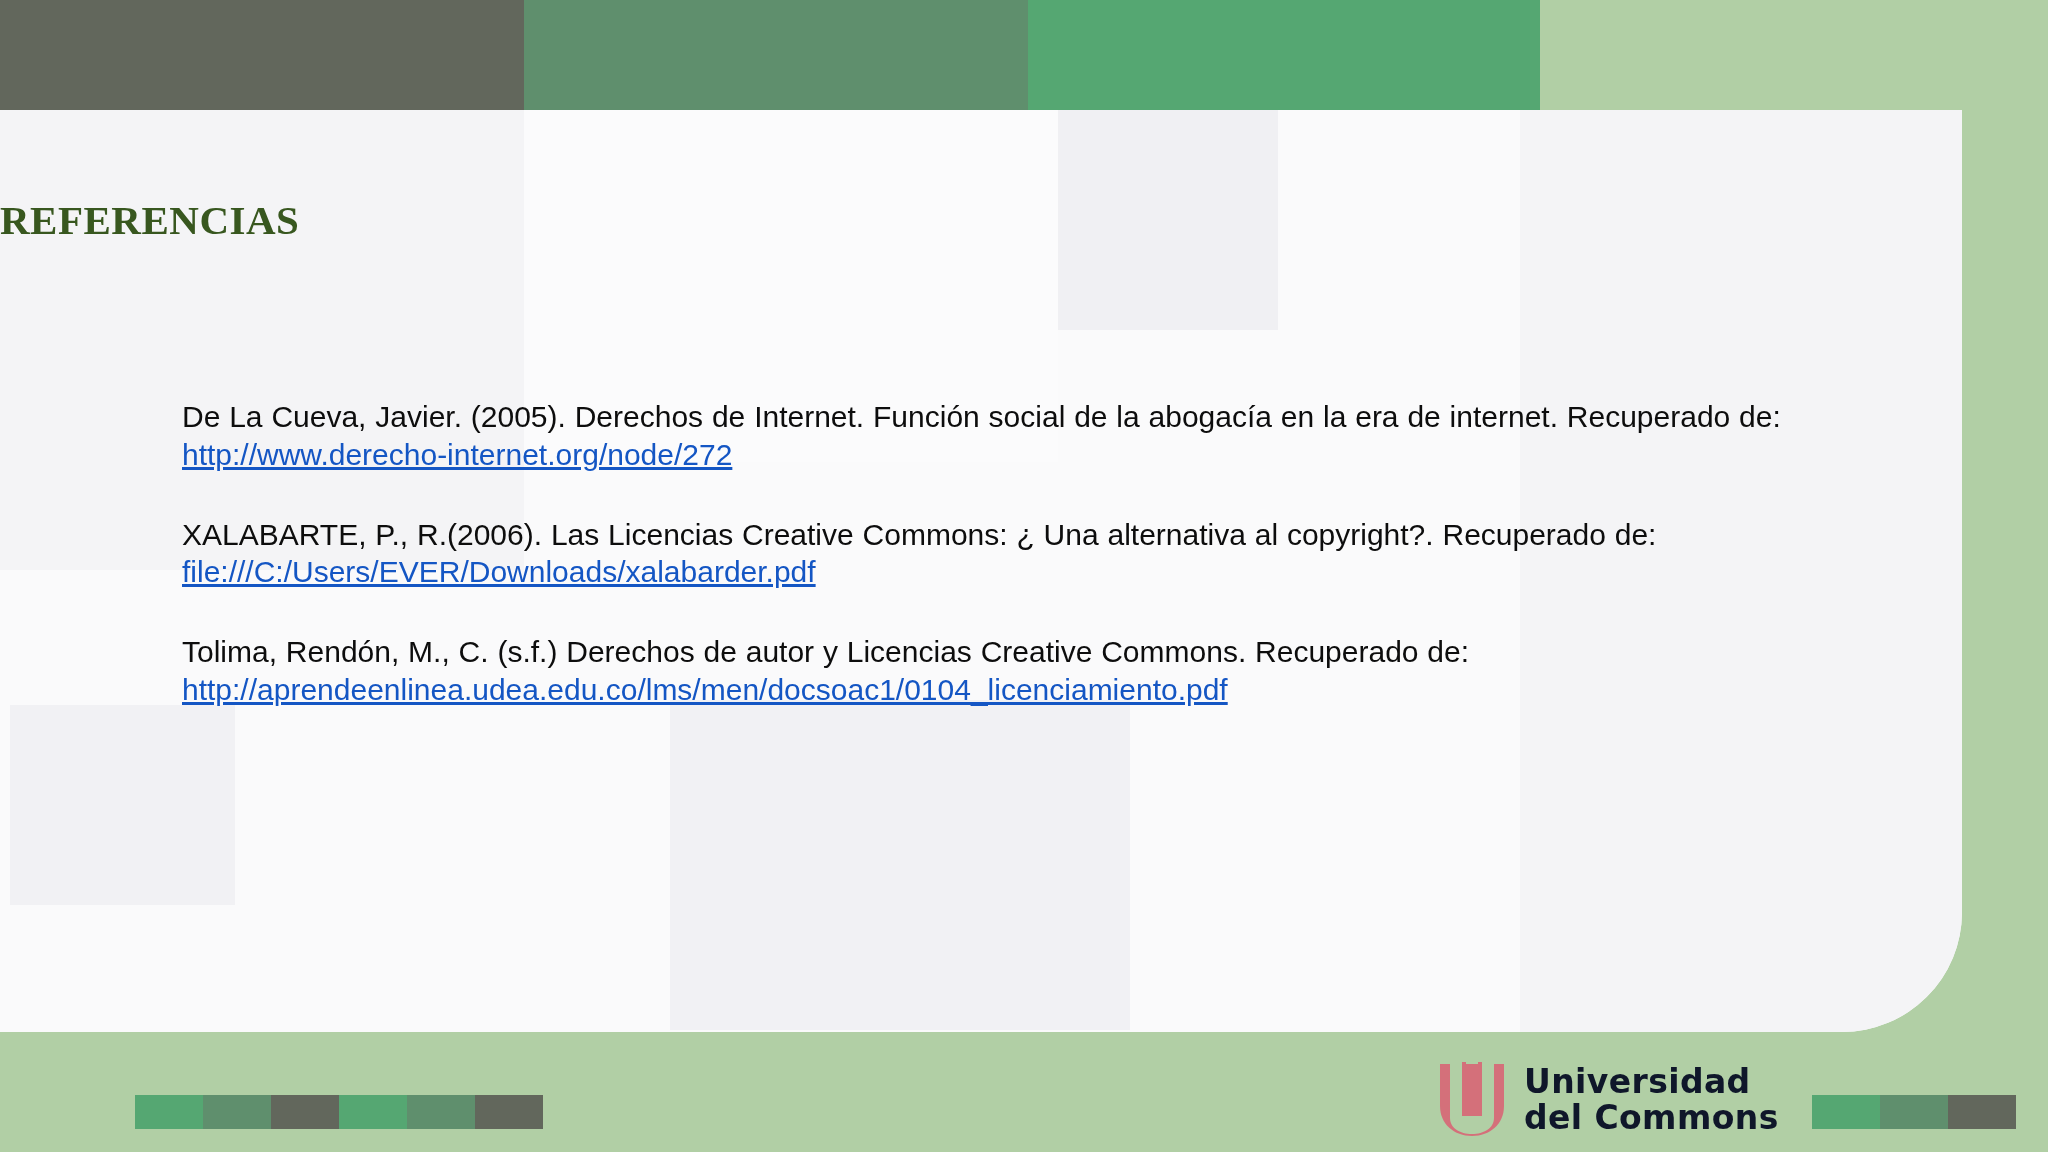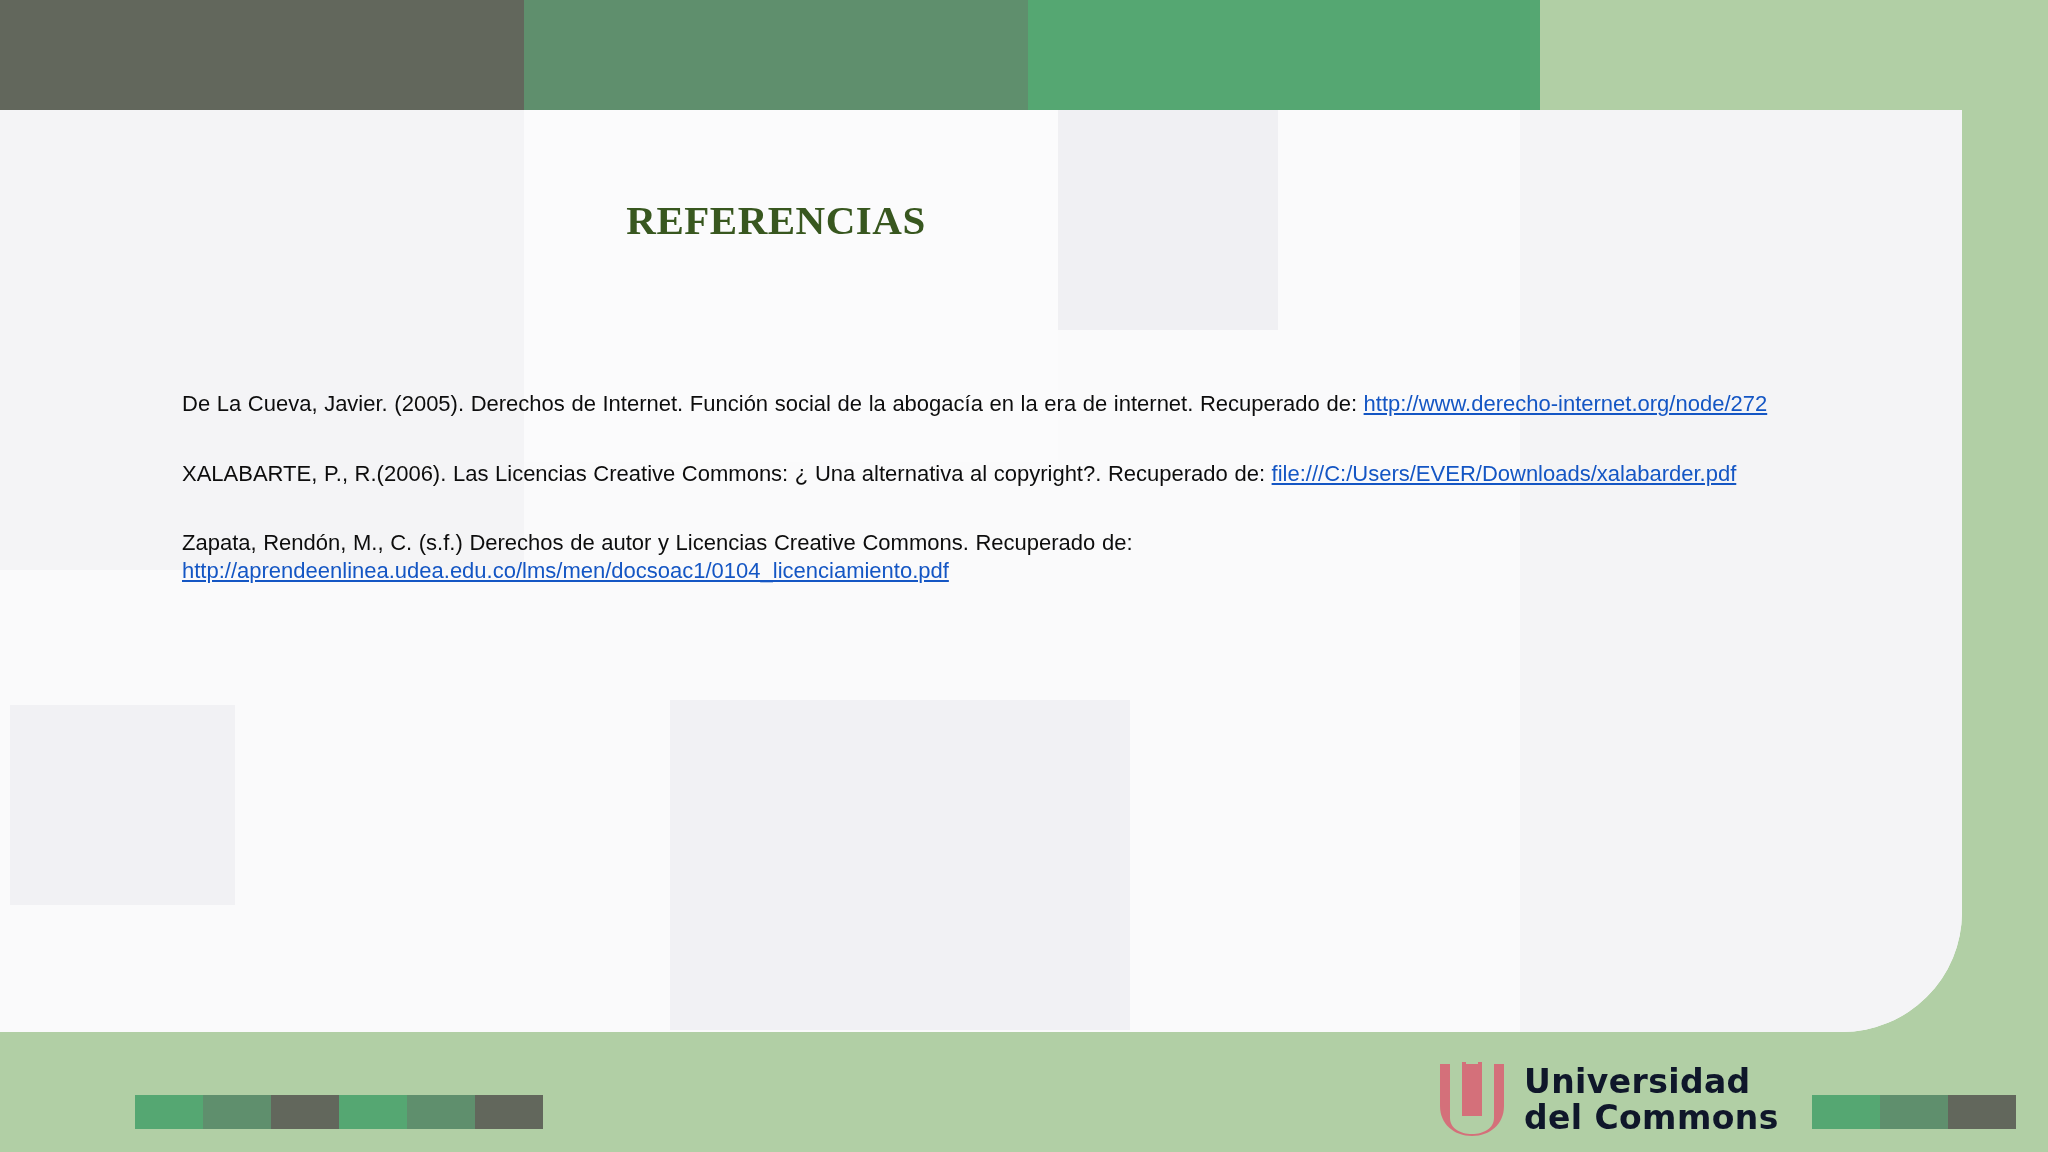--- a/index.html
+++ b/index.html
@@ -55,37 +55,36 @@
   .deco-d { left: 10px;   top: 595px; width: 225px; height: 200px; background: #f1f1f4; }
   .deco-e { left: 1520px; top: 0px;   width: 442px; height: 922px; background: #f4f4f6; }
   .deco-f { left: 524px;  top: 0px;   width: 534px; height: 352px; background: #fbfbfc; }
 
   
   .title {
     position: absolute;
     left: 0;
     top: 196px;
     width: 1552px;
-    text-align: center;
     font-family: "Liberation Serif", serif;
     font-weight: bold;
     font-size: 41px;
     letter-spacing: 0.5px;
     color: #38571f;
   }
 
   
   .refs {
     position: absolute;
     left: 182px;
     top: 368px;
     width: 1640px;
   }
   .ref {
-    font-size: 22px;
+    font-size: 30px;
     line-height: 1.26;
     color: #0d0d0d;
     margin-bottom: 42px;
     word-spacing: 0.5px;
   }
   .ref:last-child { margin-bottom: 0; }
   .ref a,
   .ref .link {
     color: #1456c4;
     text-decoration: underline;
@@ -156,21 +155,21 @@
   </div>
 
   <div class="title">REFERENCIAS</div>
 
   <div class="refs">
 
     <p class="ref"><span>De La Cueva, Javier. (2005). Derechos de Internet. Función social de la abogacía en la era de internet. Recuperado de: </span><a class="link" href="#">http://www.derecho-internet.org/node/272</a></p>
 
     <p class="ref"><span>XALABARTE, P., R.(2006). Las Licencias Creative Commons: ¿ Una alternativa al copyright?. Recuperado de: </span><a class="link" href="#">file:///C:/Users/EVER/Downloads/xalabarder.pdf</a></p>
 
-    <p class="ref"><span>Zapata, Rendón, M., C. (s.f.) Derechos de autor y Licencias Creative Commons. Recuperado de: </span><a class="link" href="#">http://aprendeenlinea.udea.edu.co/lms/men/docsoac1/0104_licenciamiento.pdf</a></p>
+    <p class="ref"><span>Tolima, Rendón, M., C. (s.f.) Derechos de autor y Licencias Creative Commons. Recuperado de: </span><a class="link" href="#">http://aprendeenlinea.udea.edu.co/lms/men/docsoac1/0104_licenciamiento.pdf</a></p>
 
   </div>
 
   <div class="footer"></div>
 
   <div class="sw-group sw-left">
     <div class="sw c-green"></div>
     <div class="sw c-mid"></div>
     <div class="sw c-dark"></div>
     <div class="sw c-green"></div>

